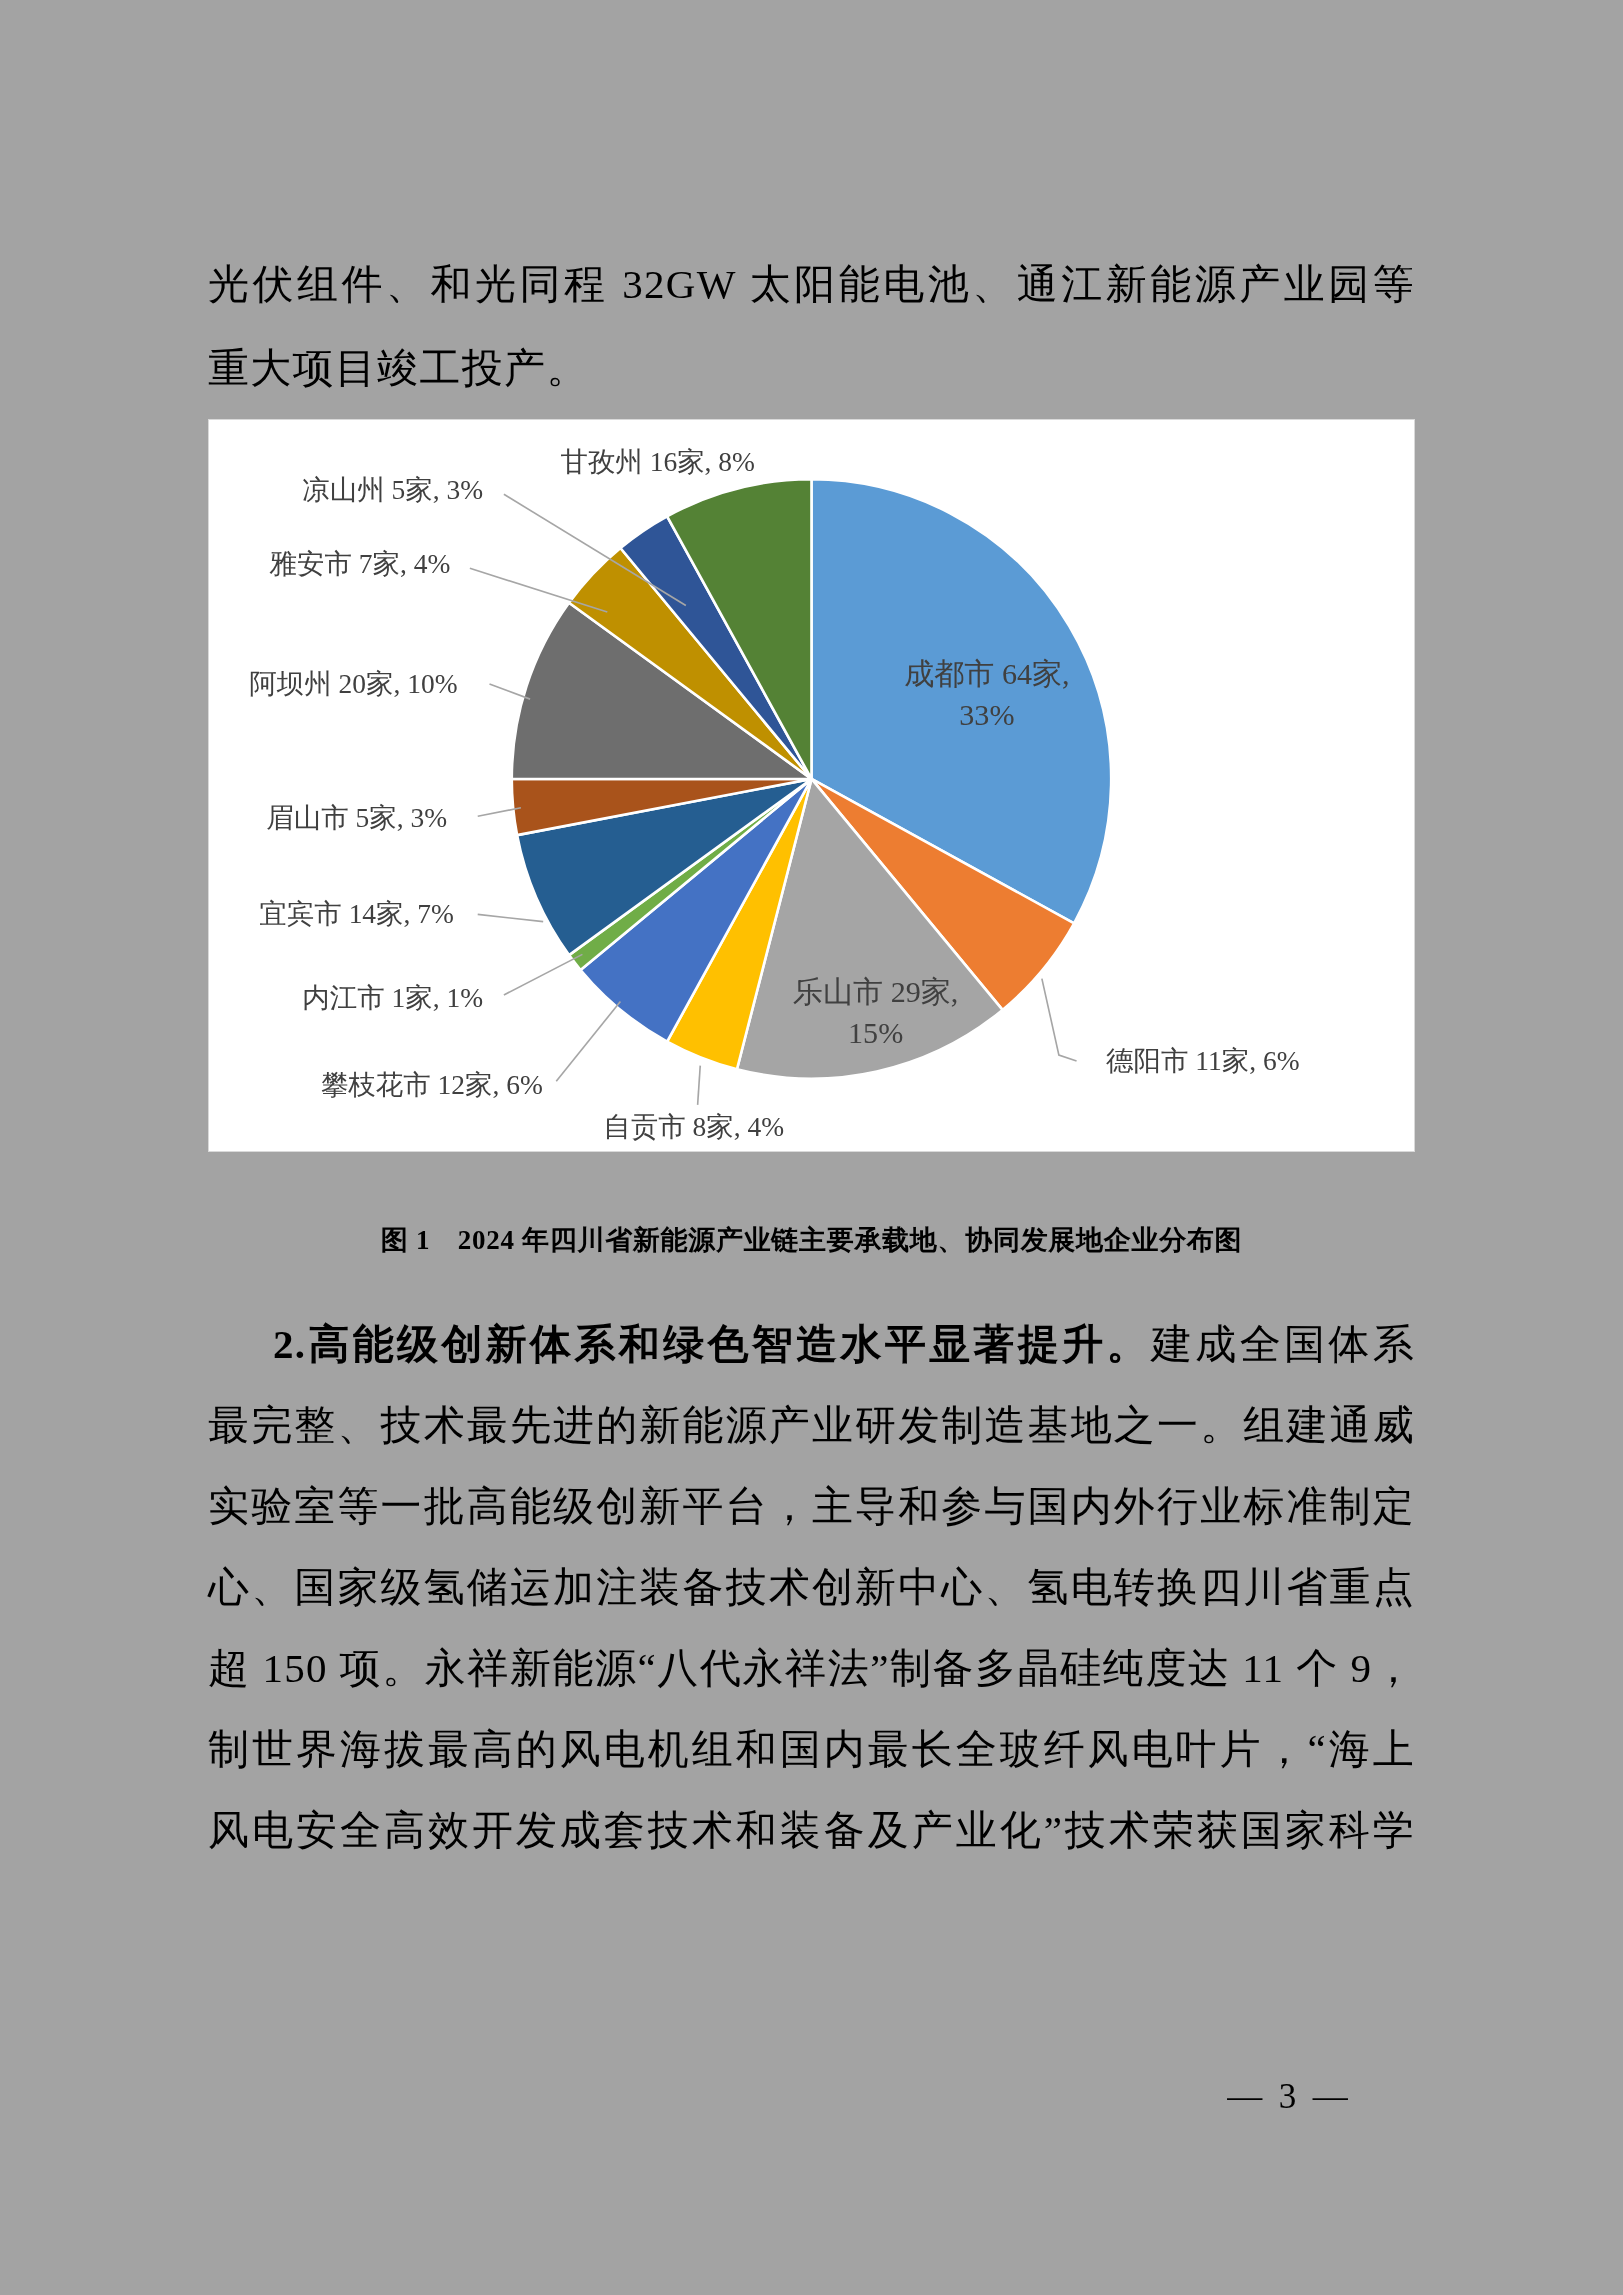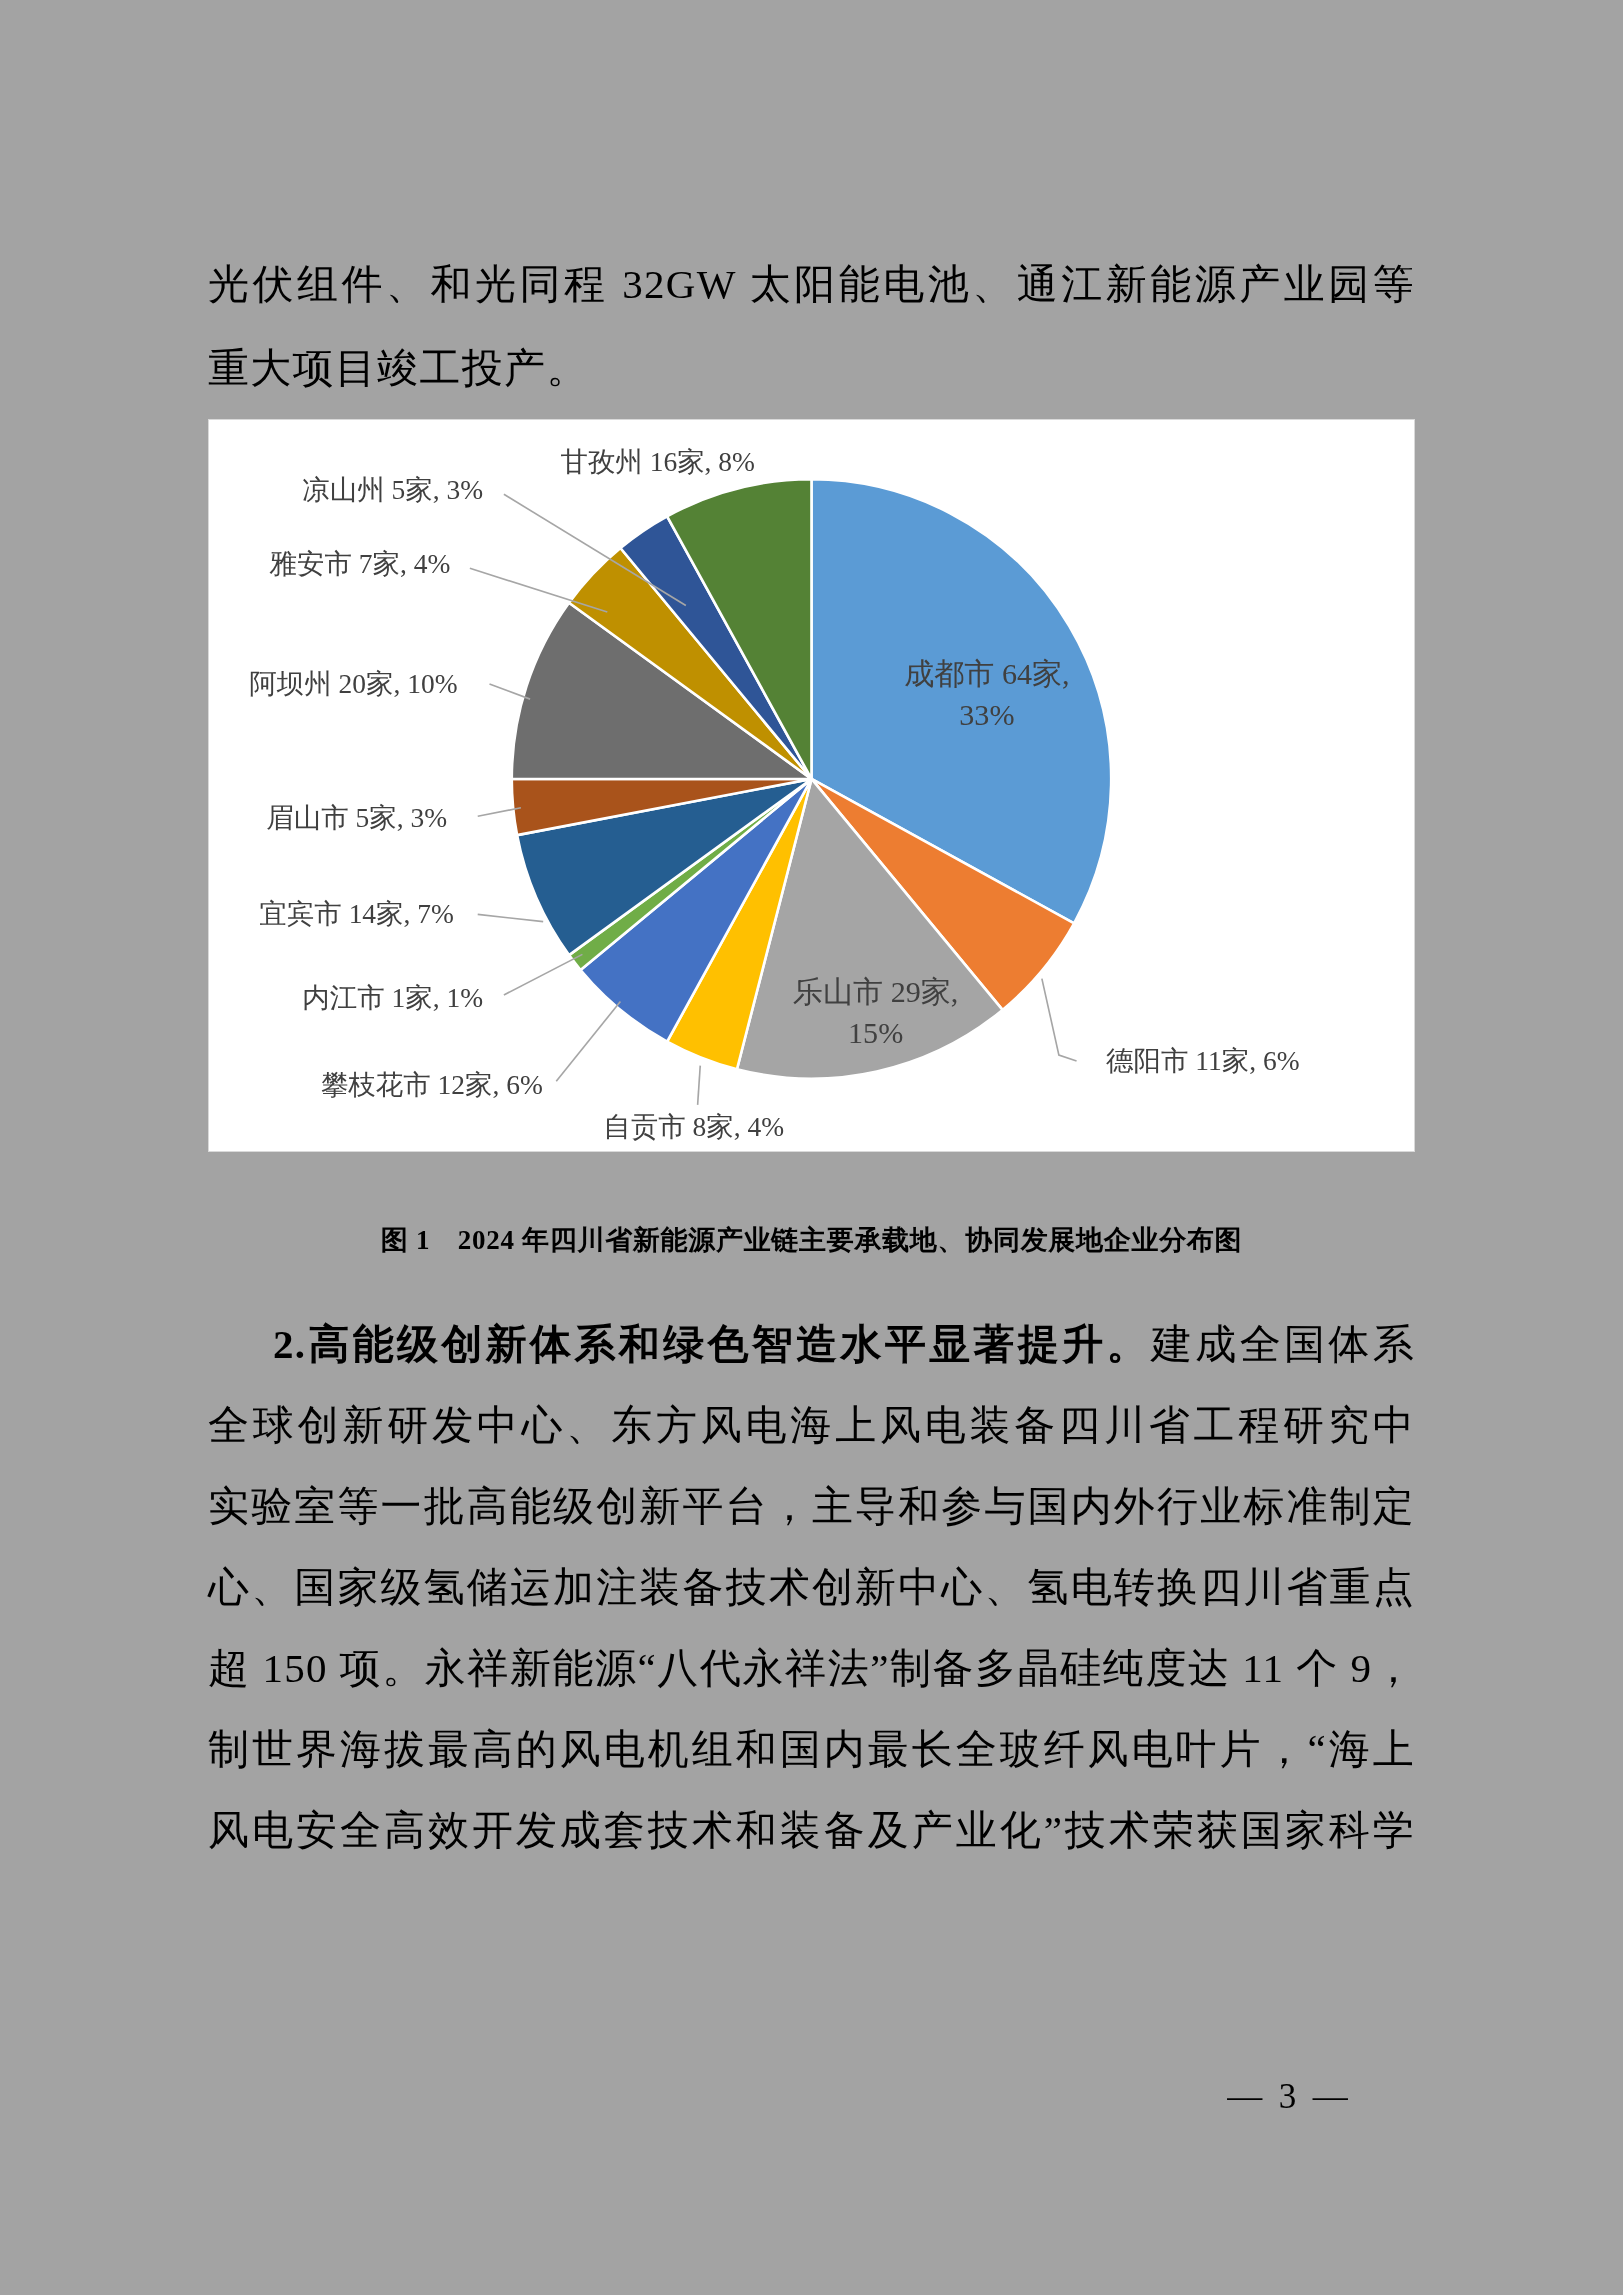--- a/index.html
+++ b/index.html
@@ -99,21 +99,21 @@
         <text x="232" y="222" text-anchor="middle" dominant-baseline="central" font-size="42" fill="#404040" font-family="&quot;Liberation Serif&quot;,&quot;DejaVu Serif&quot;,serif">雅安市 7家, 4%</text>
         <text x="282" y="108" text-anchor="middle" dominant-baseline="central" font-size="42" fill="#404040" font-family="&quot;Liberation Serif&quot;,&quot;DejaVu Serif&quot;,serif">凉山州 5家, 3%</text>
         <text x="687" y="65" text-anchor="middle" dominant-baseline="central" font-size="42" fill="#404040" font-family="&quot;Liberation Serif&quot;,&quot;DejaVu Serif&quot;,serif">甘孜州 16家, 8%</text>
       </svg>
   </div>
 
   <div class="caption">图 1　2024 年四川省新能源产业链主要承载地、协同发展地企业分布图</div>
 
   <div class="para para2">
     <div class="bl fill indent"><b>2.高能级创新体系和绿色智造水平显著提升。</b><span>建成全国体系</span></div>
-    <div class="bl fill">全球创新研发中心、东方风电海上风电装备四川省工程研究中</div>
+    <div class="bl fill">最完整、技术最先进的新能源产业研发制造基地之一。组建通威</div>
     <div class="bl fill">实验室等一批高能级创新平台，主导和参与国内外行业标准制定</div>
     <div class="bl fill">心、国家级氢储运加注装备技术创新中心、氢电转换四川省重点</div>
     <div class="bl fill">超 150 项。永祥新能源“八代永祥法”制备多晶硅纯度达 11 个 9，</div>
     <div class="bl fill">制世界海拔最高的风电机组和国内最长全玻纤风电叶片，“海上</div>
     <div class="bl fill">风电安全高效开发成套技术和装备及产业化”技术荣获国家科学</div>
   </div>
 
   <div class="pagenum">— 3 —</div>
 
 </div>

